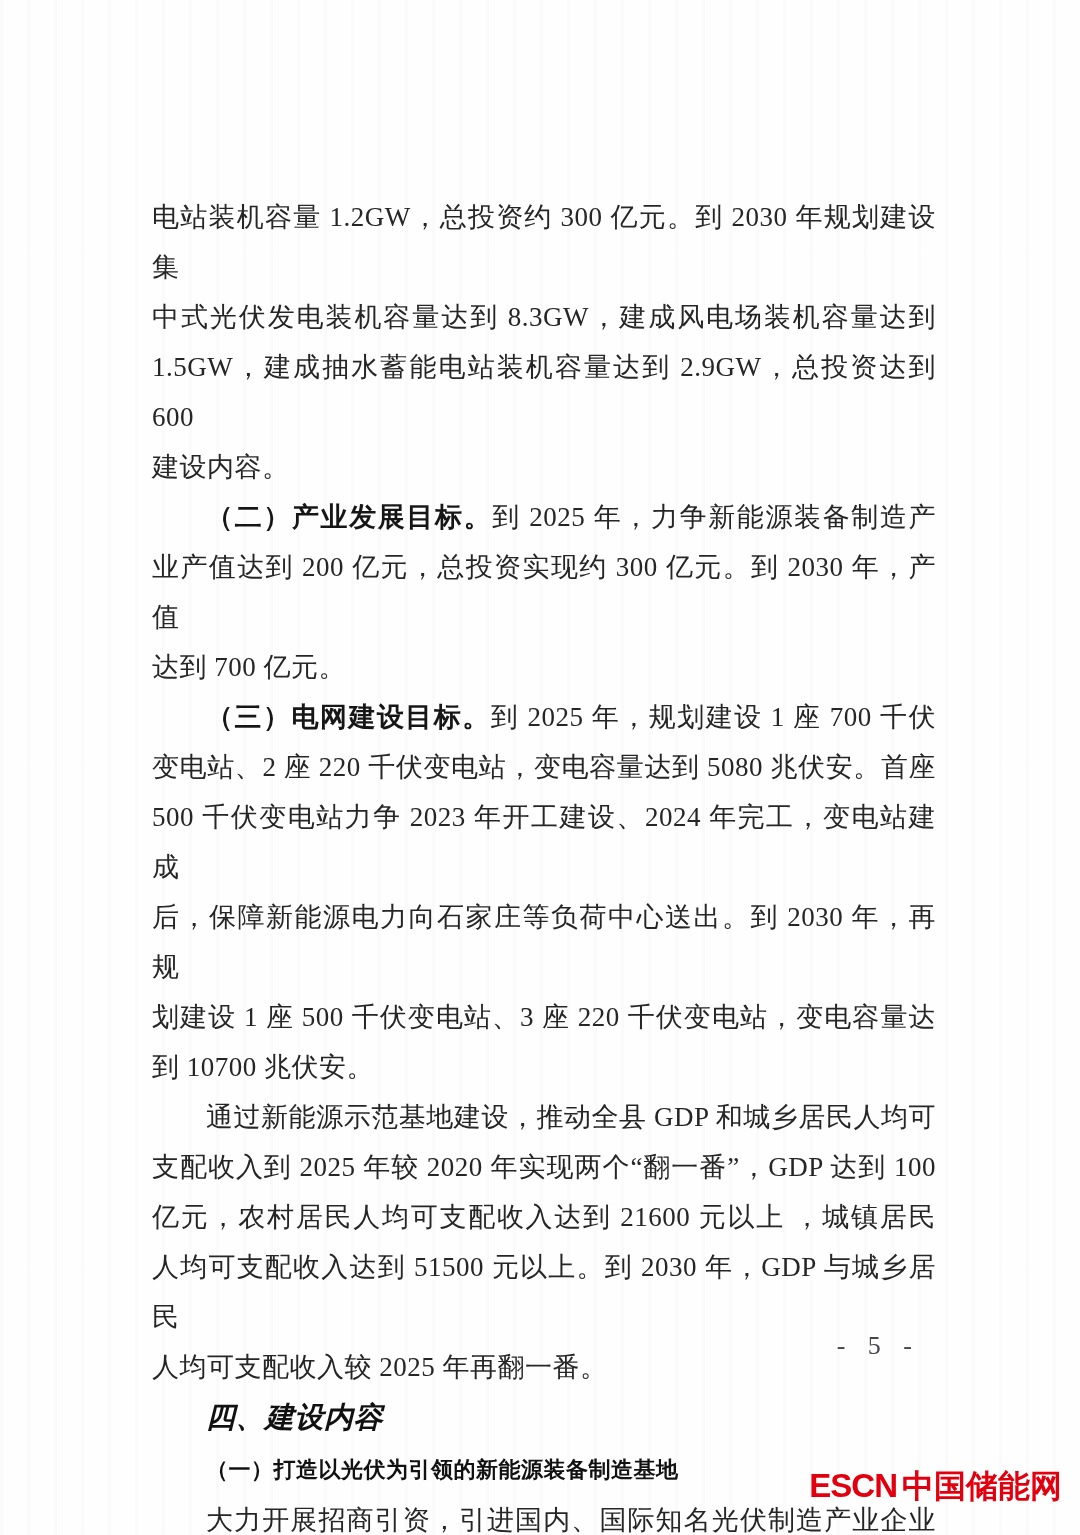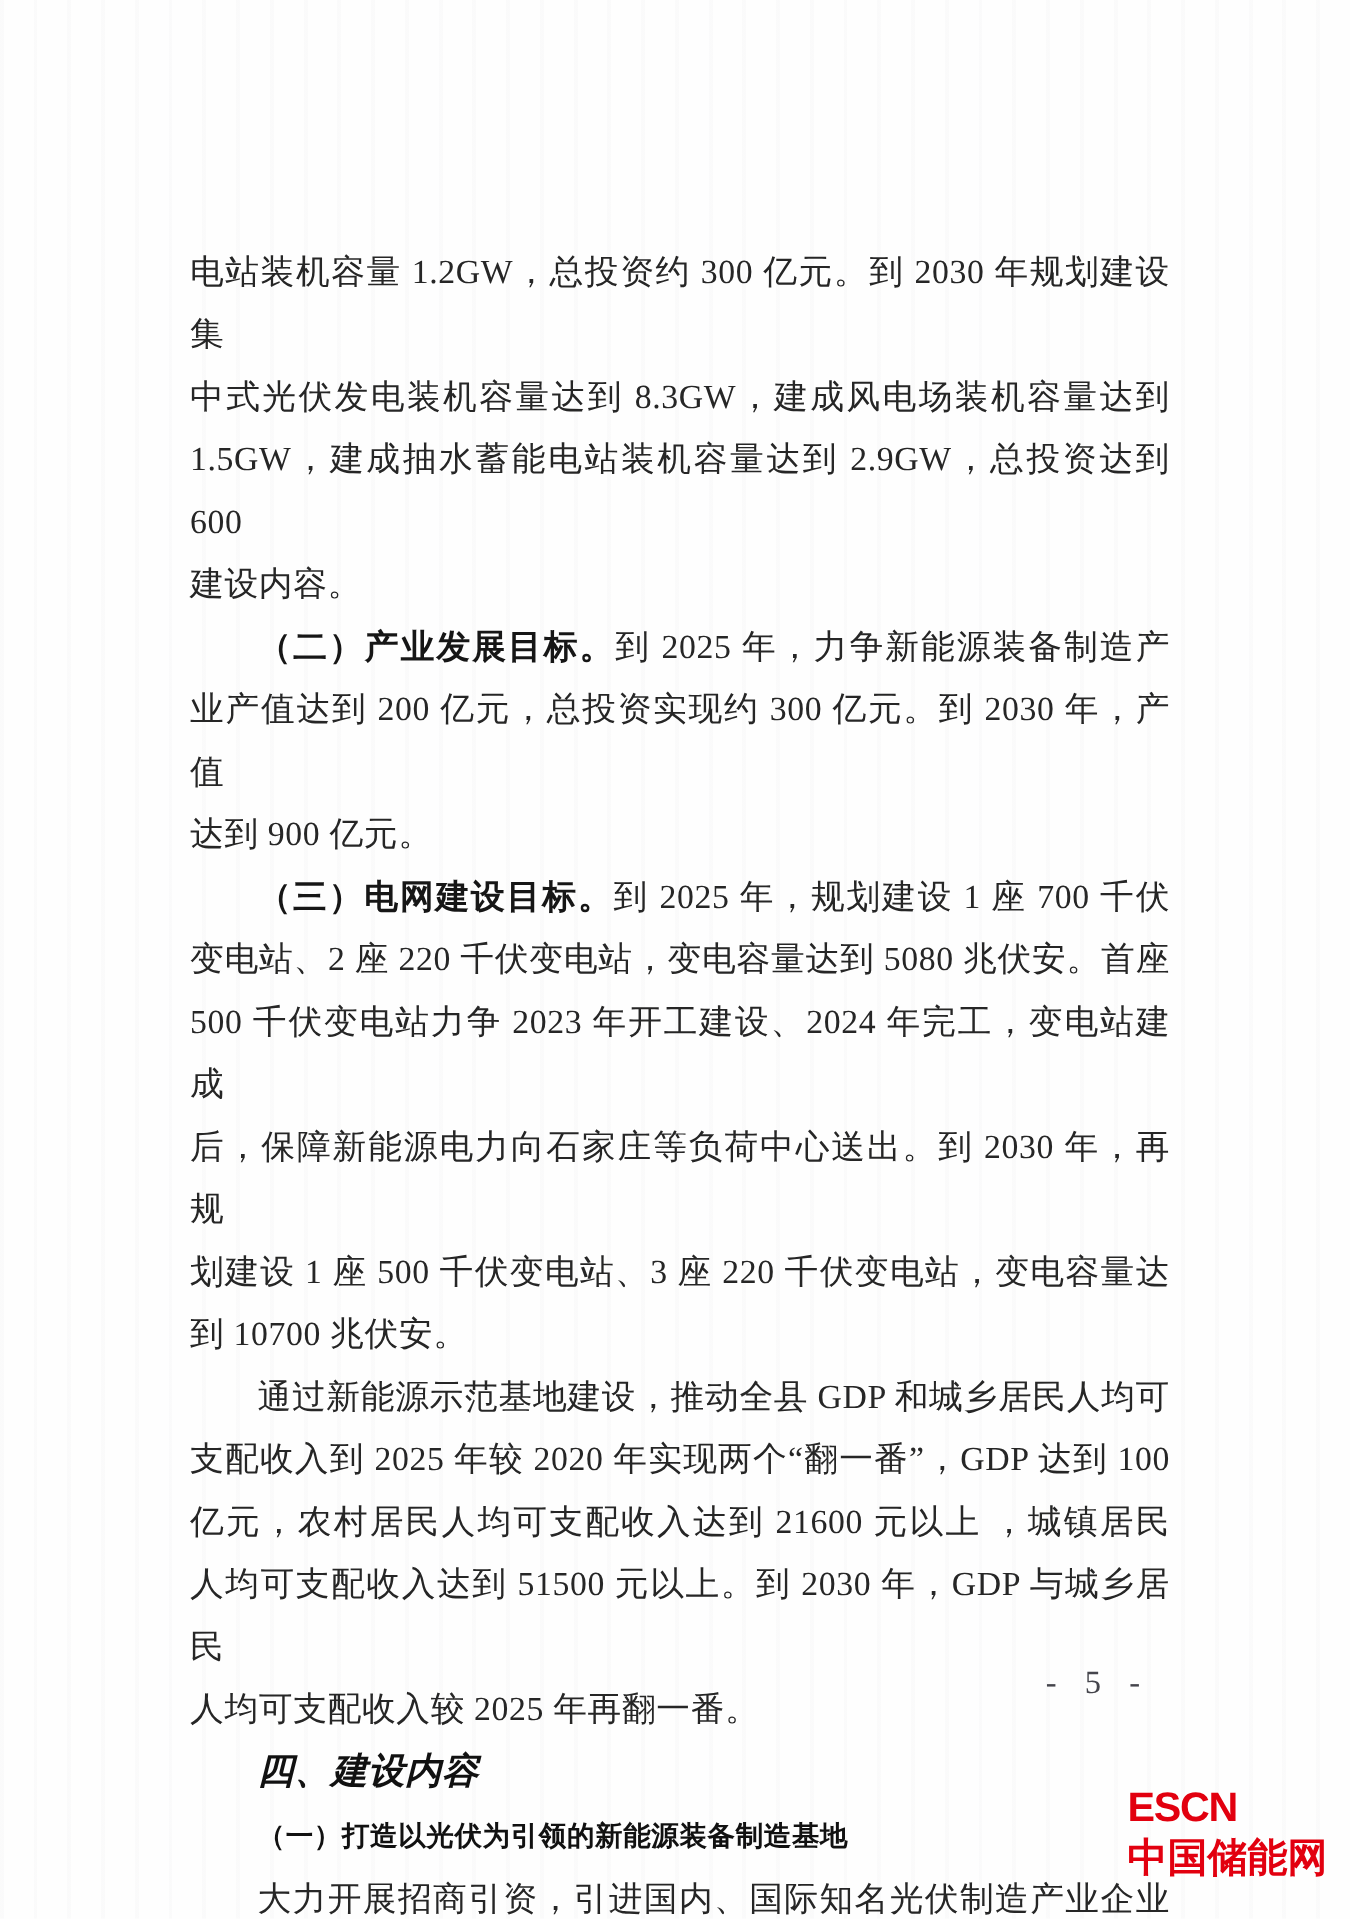--- a/index.html
+++ b/index.html
@@ -100,21 +100,21 @@
   <div class="doc">
       <div class="paragraph body">
         <div class="line justify"><span class="seg">电站装机容量 1.2GW，总投资约 300 亿元。到 2030 年规划建设集</span></div>
         <div class="line justify"><span class="seg">中式光伏发电装机容量达到 8.3GW，建成风电场装机容量达到</span></div>
         <div class="line justify"><span class="seg">1.5GW，建成抽水蓄能电站装机容量达到 2.9GW，总投资达到 600</span></div>
         <div class="line"><span class="seg">建设内容。</span></div>
       </div>
       <div class="paragraph body">
         <div class="line justify indent"><span class="seg bold">（二）产业发展目标。</span><span class="seg">到 2025 年，力争新能源装备制造产</span></div>
         <div class="line justify"><span class="seg">业产值达到 200 亿元，总投资实现约 300 亿元。到 2030 年，产值</span></div>
-        <div class="line"><span class="seg">达到 900 亿元。</span></div>
+        <div class="line"><span class="seg">达到 700 亿元。</span></div>
       </div>
       <div class="paragraph body">
         <div class="line justify indent"><span class="seg bold">（三）电网建设目标。</span><span class="seg">到 2025 年，规划建设 1 座 700 千伏</span></div>
         <div class="line justify"><span class="seg">变电站、2 座 220 千伏变电站，变电容量达到 5080 兆伏安。首座</span></div>
         <div class="line justify"><span class="seg">500 千伏变电站力争 2023 年开工建设、2024 年完工，变电站建成</span></div>
         <div class="line justify"><span class="seg">后，保障新能源电力向石家庄等负荷中心送出。到 2030 年，再规</span></div>
         <div class="line justify"><span class="seg">划建设 1 座 500 千伏变电站、3 座 220 千伏变电站，变电容量达</span></div>
         <div class="line"><span class="seg">到 10700 兆伏安。</span></div>
       </div>
       <div class="paragraph body">
@@ -130,17 +130,17 @@
       <div class="paragraph heading-kai">
         <div class="line indent"><span class="seg bold">（一）打造以光伏为引领的新能源装备制造基地</span></div>
       </div>
       <div class="paragraph body">
         <div class="line justify indent"><span class="seg">大力开展招商引资，引进国内、国际知名光伏制造产业企业</span></div>
       </div>
     </div>
 
   <div class="page-number">- 5 -</div>
 
-  <div class="watermark" style="color: rgb(226, 0, 15); flex-direction: column;">
+  <div class="watermark" style="color: rgb(226, 0, 15);">
     <span class="latin">ESCN</span>
     <span class="cjk">中国储能网</span>
   </div>
 </div>
 
 </body></html>

